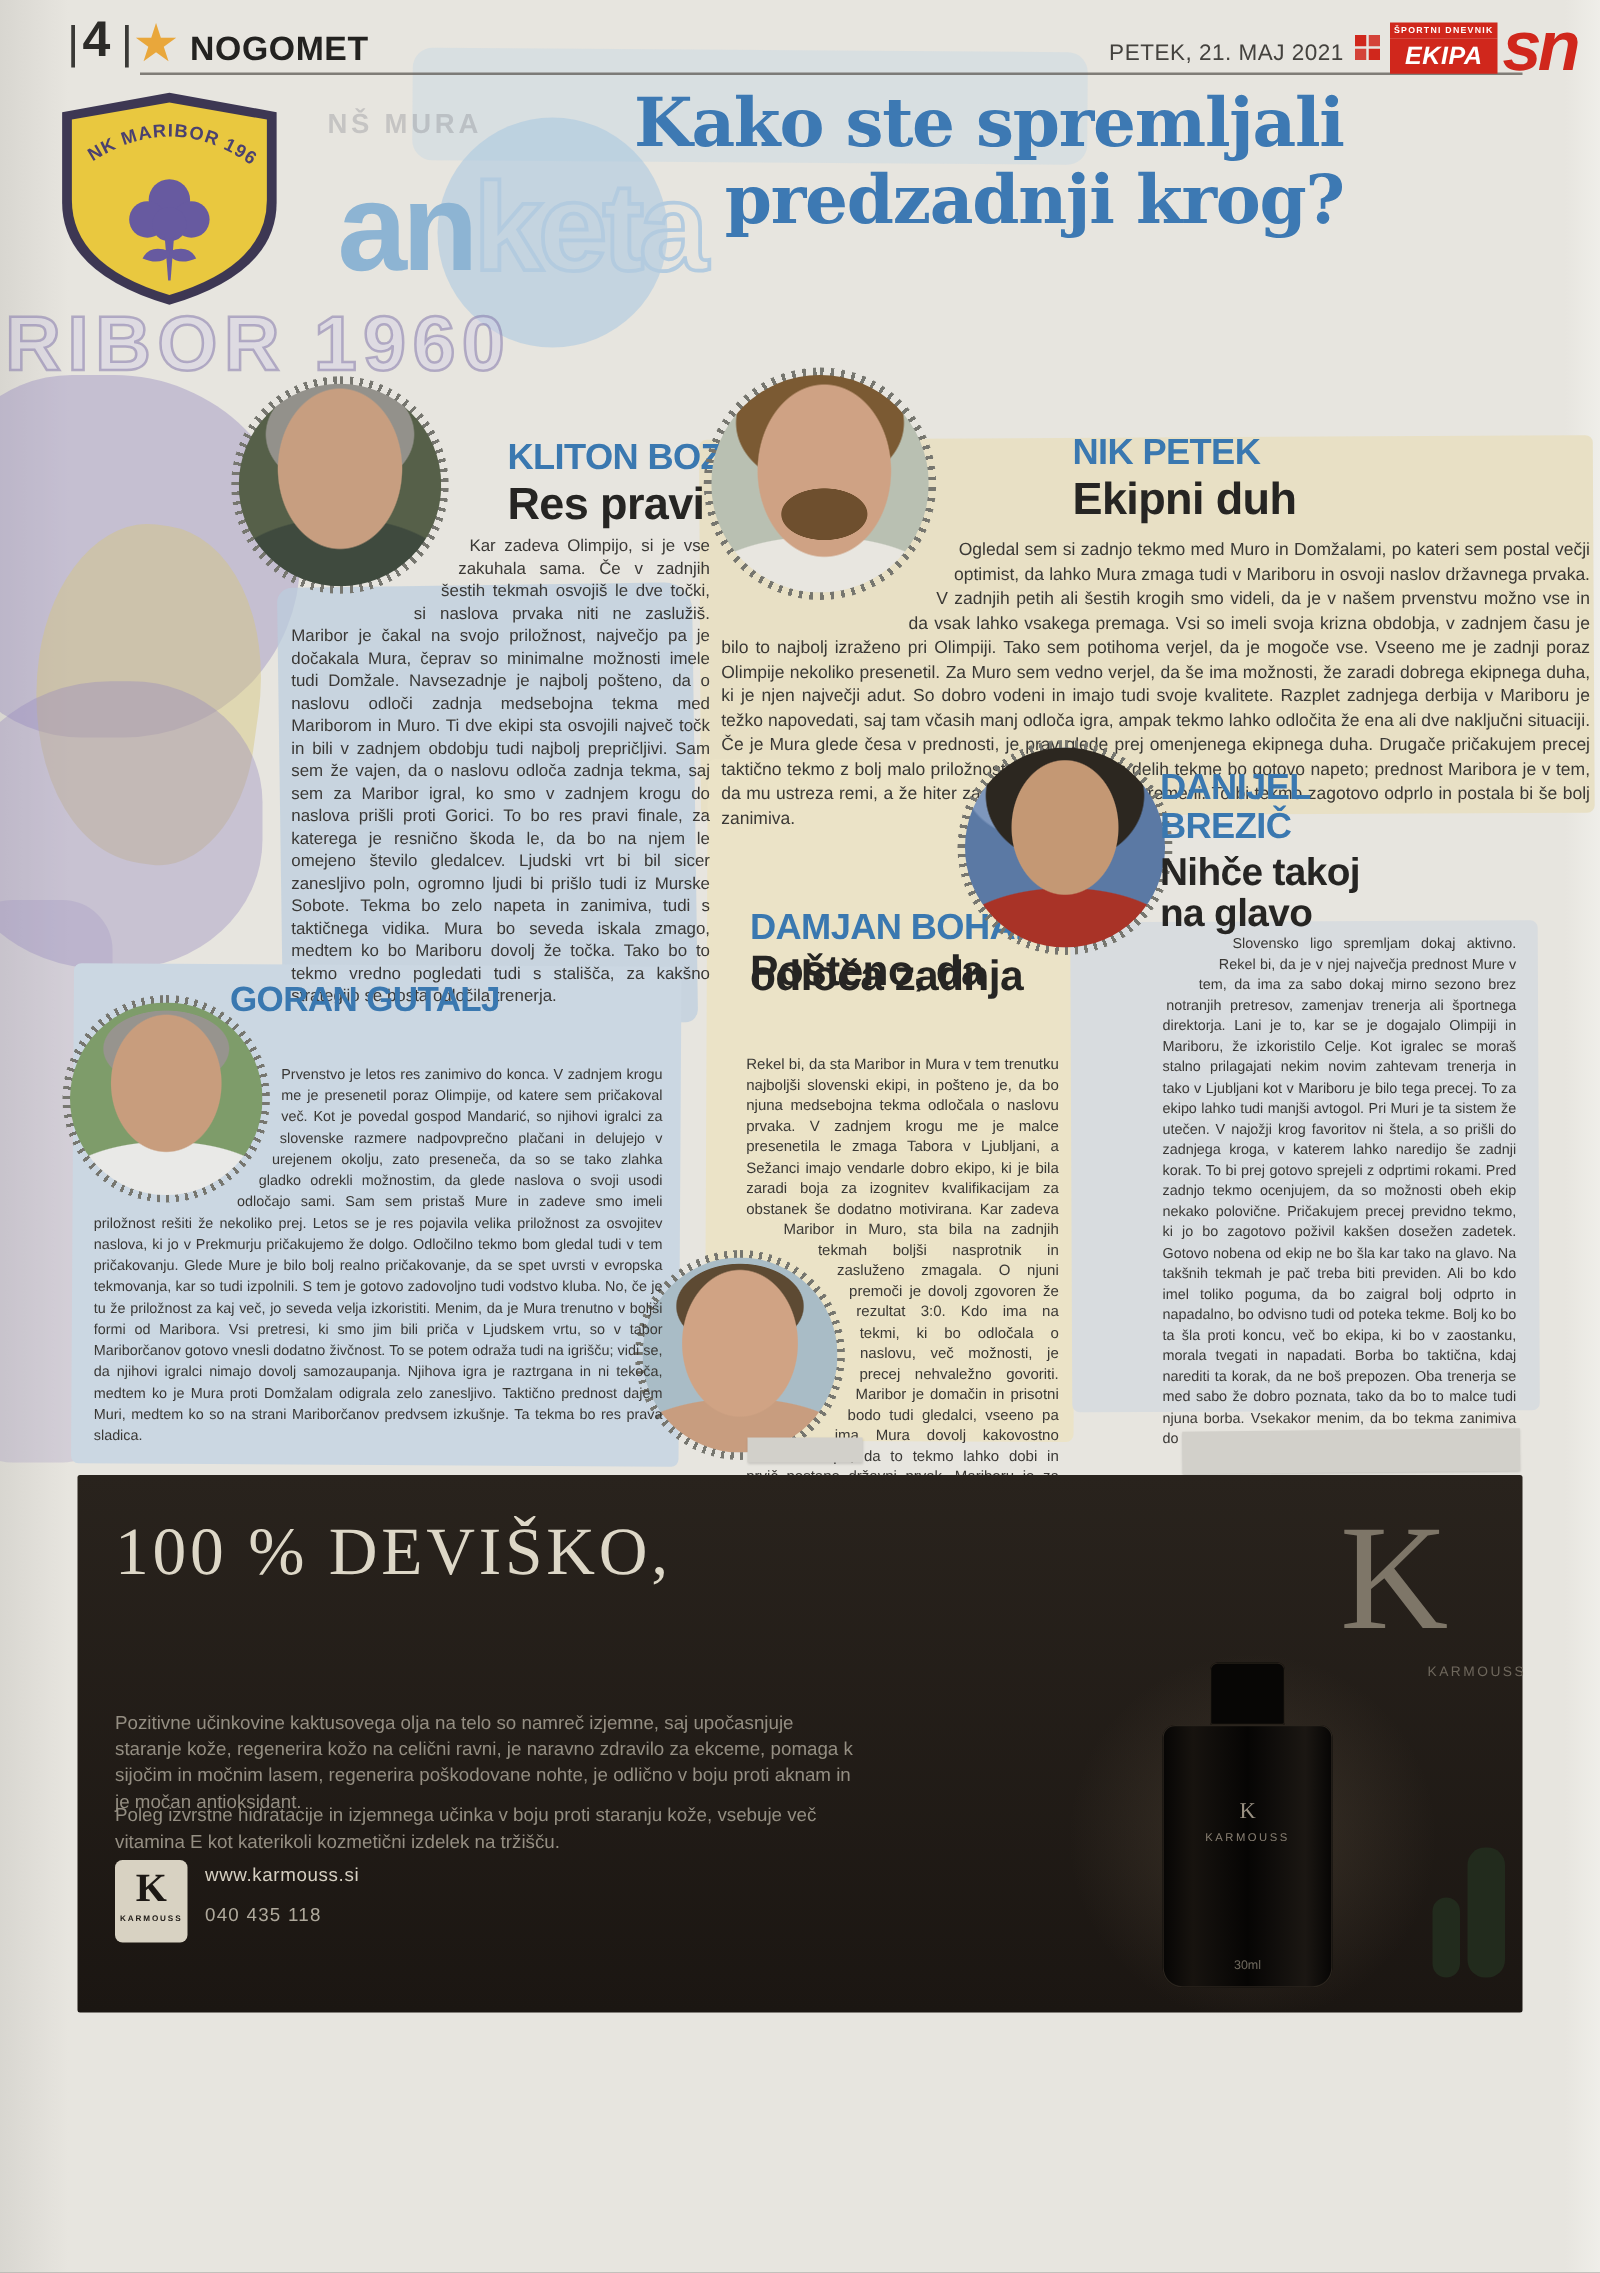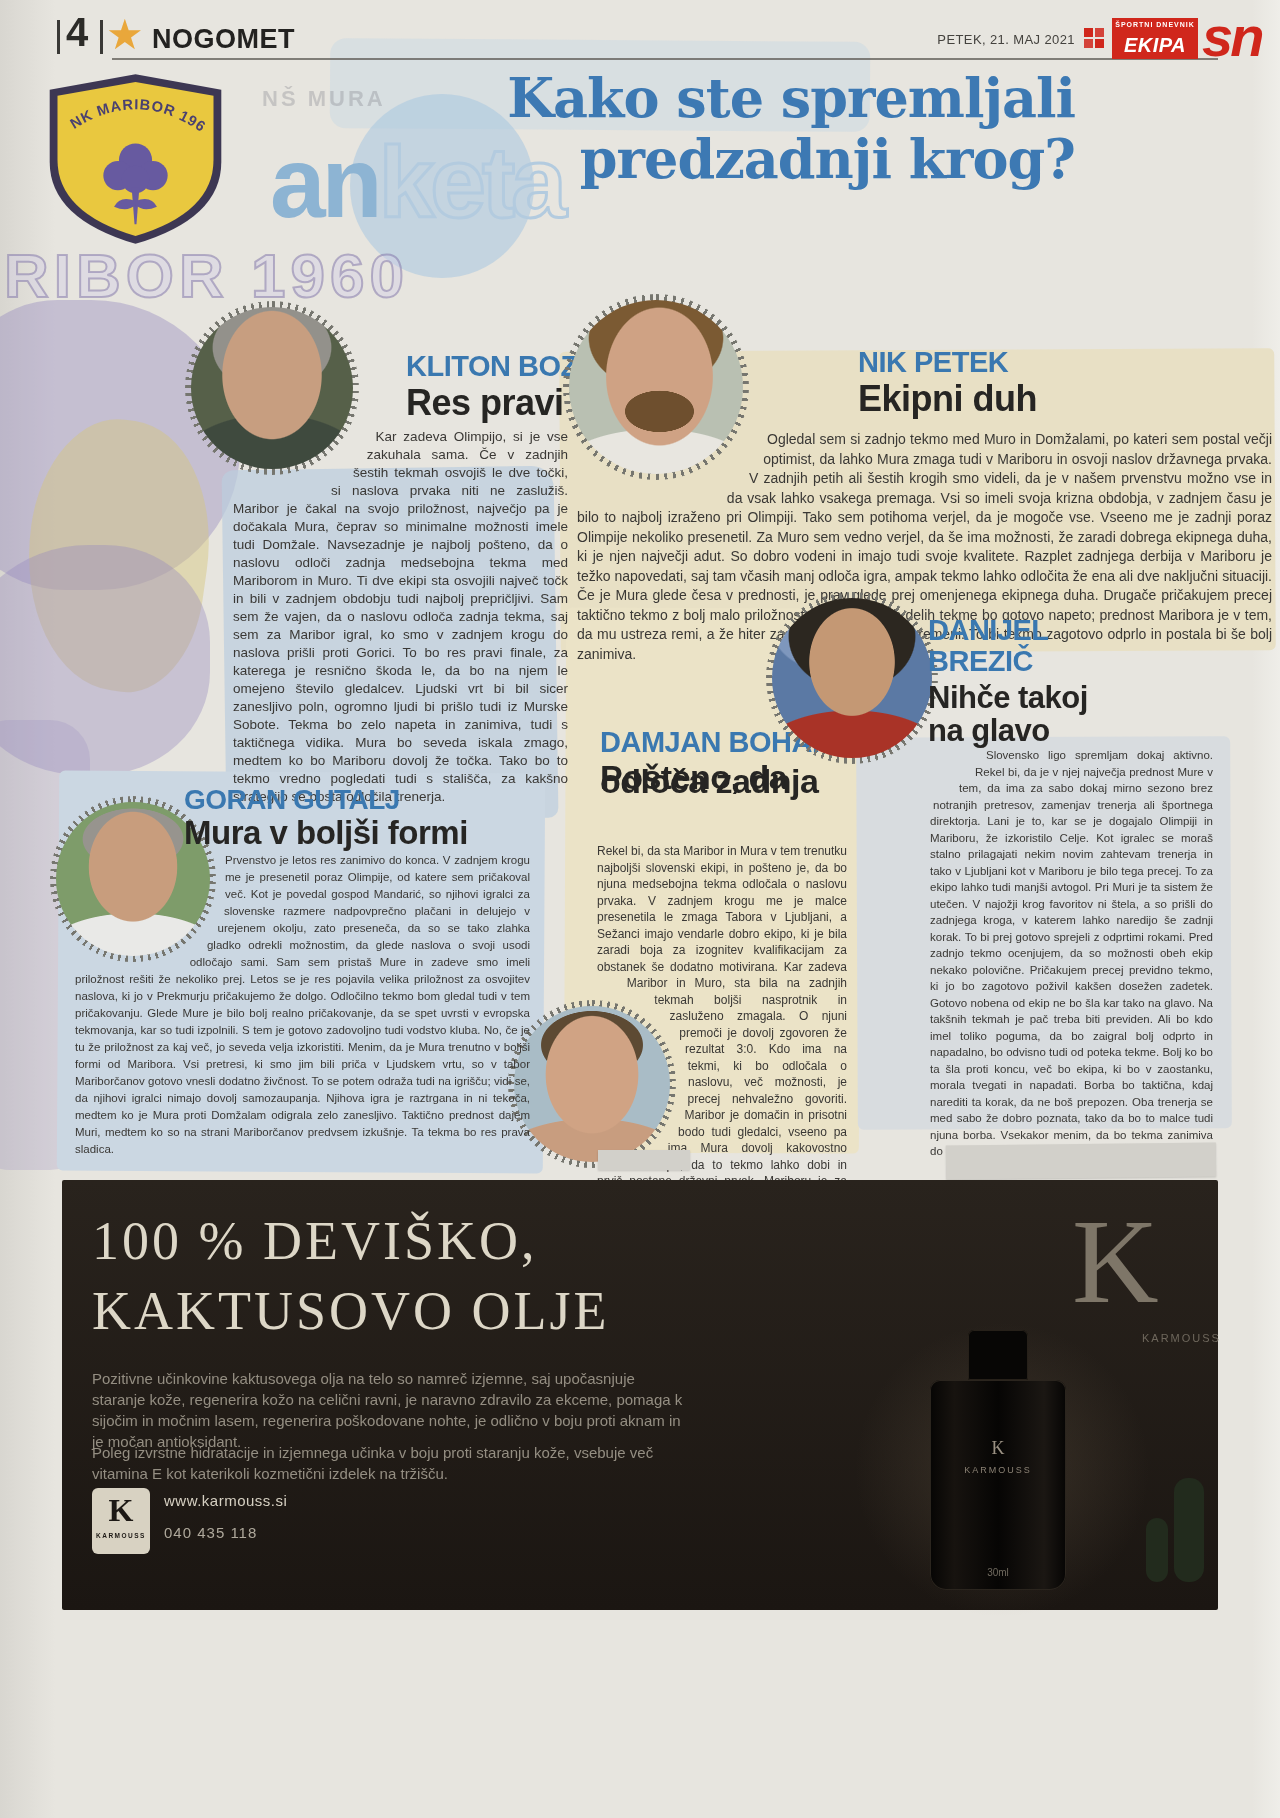--- a/index.html
+++ b/index.html
@@ -6,21 +6,21 @@
   .page{position:relative;width:1280px;height:1818px;margin:0 auto;overflow:hidden;
     background:linear-gradient(90deg,#d8d6d0 0,#e7e5df 55px,#e7e5df 1252px,#efeee9 1280px);
     font-family:"Liberation Sans",sans-serif;color:#33312e;}
   .abs{position:absolute;}
   
   .hdr-bar{width:3px;height:34px;background:#3a3936;top:20px;}
   .page-num{left:66px;top:10px;font-size:40px;font-weight:800;color:#2c2b28;}
   .star{left:106px;top:14px;font-size:42px;color:#e9a73b;line-height:1;}
   .section{left:152px;top:24px;font-size:27px;font-weight:800;letter-spacing:.5px;color:#232220;}
   .hdr-rule{left:112px;top:58px;width:1106px;height:2px;background:#5e5a54;opacity:.75;}
-  .date{left:880px;top:32px;width:195px;text-align:right;font-size:13px;color:#44423e;letter-spacing:.4px;}
+  .date{left:880px;top:32px;width:195px;text-align:right;font-size:18px;color:#44423e;letter-spacing:.4px;}
   .grid-icon{left:1084px;top:28px;width:22px;height:22px;}
   .grid-icon i{position:absolute;width:9px;height:9px;background:#d0271c;}
   .logo{left:1112px;top:16px;width:160px;height:46px;}
   .logo .tag{position:absolute;left:0;top:2px;width:86px;height:13px;background:#d0271c;color:#fff;
     font-size:7px;font-weight:700;letter-spacing:1px;text-align:center;line-height:13px;}
   .logo .ek{position:absolute;left:0;top:15px;width:86px;height:28px;background:#d0271c;color:#fff;
     font-size:20px;font-weight:800;font-style:italic;text-align:center;line-height:28px;letter-spacing:.5px;}
   .logo .sn{position:absolute;left:90px;top:-12px;font-size:56px;font-weight:900;color:#d0271c;letter-spacing:-3px;font-style:italic;}
   
   .blob{position:absolute;}
@@ -212,32 +212,30 @@
   <div class="iv-sub" id="brezic-sub1">Nihče takoj</div>
   <div class="iv-sub" id="brezic-sub2">na glavo</div>
   <div class="iv-body" id="brezic-body">
     <span class="spacer"></span><span>Slovensko ligo spremljam dokaj aktivno. Rekel bi, da je v njej največja prednost Mure v tem, da ima za sabo dokaj mirno sezono brez notranjih pretresov, zamenjav trenerja ali športnega direktorja. Lani je to, kar se je dogajalo Olimpiji in Mariboru, že izkoristilo Celje. Kot igralec se moraš stalno prilagajati nekim novim zahtevam trenerja in tako v Ljubljani kot v Mariboru je bilo tega precej. To za ekipo lahko tudi manjši avtogol. Pri Muri je ta sistem že utečen. V najožji krog favoritov ni štela, a so prišli do zadnjega kroga, v katerem lahko naredijo še zadnji korak. To bi prej gotovo sprejeli z odprtimi rokami. Pred zadnjo tekmo ocenjujem, da so možnosti obeh ekip nekako polovične. Pričakujem precej previdno tekmo, ki jo bo zagotovo poživil kakšen dosežen zadetek. Gotovo nobena od ekip ne bo šla kar tako na glavo. Na takšnih tekmah je pač treba biti previden. Ali bo kdo imel toliko poguma, da bo zaigral bolj odprto in napadalno, bo odvisno tudi od poteka tekme. Bolj ko bo ta šla proti koncu, več bo ekipa, ki bo v zaostanku, morala tvegati in napadati. Borba bo taktična, kdaj narediti ta korak, da ne boš prepozen. Oba trenerja se med sabo že dobro poznata, tako da bo to malce tudi njuna borba. Vsekakor menim, da bo tekma zanimiva do konca.</span>
   </div>
 
   <div class="stamp" style="left:50px;top:796px;width:166px;height:166px;">
     <div class="photo ph-gutalj"></div>
   </div>
   <div class="iv-name" id="gutalj-name">GORAN GUTALJ</div>
-  <div class="iv-sub" id="gutalj-sub">Mura v boljši formi</div>
   <div class="iv-body" id="gutalj-body">
     <span class="spacer"></span><span>Prvenstvo je letos res zanimivo do konca. V zadnjem krogu me je presenetil poraz Olimpije, od katere sem pričakoval več. Kot je povedal gospod Mandarić, so njihovi igralci za slovenske razmere nadpovprečno plačani in delujejo v urejenem okolju, zato preseneča, da so se tako zlahka gladko odrekli možnostim, da glede naslova o svoji usodi odločajo sami. Sam sem pristaš Mure in zadeve smo imeli priložnost rešiti že nekoliko prej. Letos se je res pojavila velika priložnost za osvojitev naslova, ki jo v Prekmurju pričakujemo že dolgo. Odločilno tekmo bom gledal tudi v tem pričakovanju. Glede Mure je bilo bolj realno pričakovanje, da se spet uvrsti v evropska tekmovanja, kar so tudi izpolnili. S tem je gotovo zadovoljno tudi vodstvo kluba. No, če je tu že priložnost za kaj več, jo seveda velja izkoristiti. Menim, da je Mura trenutno v boljši formi od Maribora. Vsi pretresi, ki smo jim bili priča v Ljudskem vrtu, so v tabor Mariborčanov gotovo vnesli dodatno živčnost. To se potem odraža tudi na igrišču; vidi se, da njihovi igralci nimajo dovolj samozaupanja. Njihova igra je raztrgana in ni tekoča, medtem ko je Mura proti Domžalam odigrala zelo zanesljivo. Taktično prednost dajem Muri, medtem ko so na strani Mariborčanov predvsem izkušnje. Ta tekma bo res prava sladica.</span>
   </div>
 
   <div class="strip" style="left:946px;top:1144px;width:270px;height:34px;transform:rotate(-.6deg);"></div>
   <div class="strip" style="left:598px;top:1150px;width:92px;height:20px;"></div>
 
   <div class="abs ad">
     <div class="glow"></div>
     <div class="ad-h" style="left:30px;top:30px;">100 % DEVIŠKO,</div>
-    <div class="ad-h" style="left:30px;top:100px;">KAKTUSOVO OLJE</div>
     <div class="ad-p" style="top:188px;">Pozitivne učinkovine kaktusovega olja na telo so namreč izjemne, saj upočasnjuje staranje kože, regenerira kožo na celični ravni, je naravno zdravilo za ekceme, pomaga k sijočim in močnim lasem, regenerira poškodovane nohte, je odlično v boju proti aknam in je močan antioksidant.</div>
     <div class="ad-p" style="top:262px;">Poleg izvrstne hidratacije in izjemnega učinka v boju proti staranju kože, vsebuje več vitamina E kot katerikoli kozmetični izdelek na tržišču.</div>
     <div class="ad-ktile">
       <div class="kl">K</div>
       <div class="kb">KARMOUSS</div>
     </div>
     <div class="ad-web">www.karmouss.si</div>
     <div class="ad-tel">040 435 118</div>
     <div class="ad-bigk">K</div>
     <div class="ad-brand">KARMOUSS</div>

